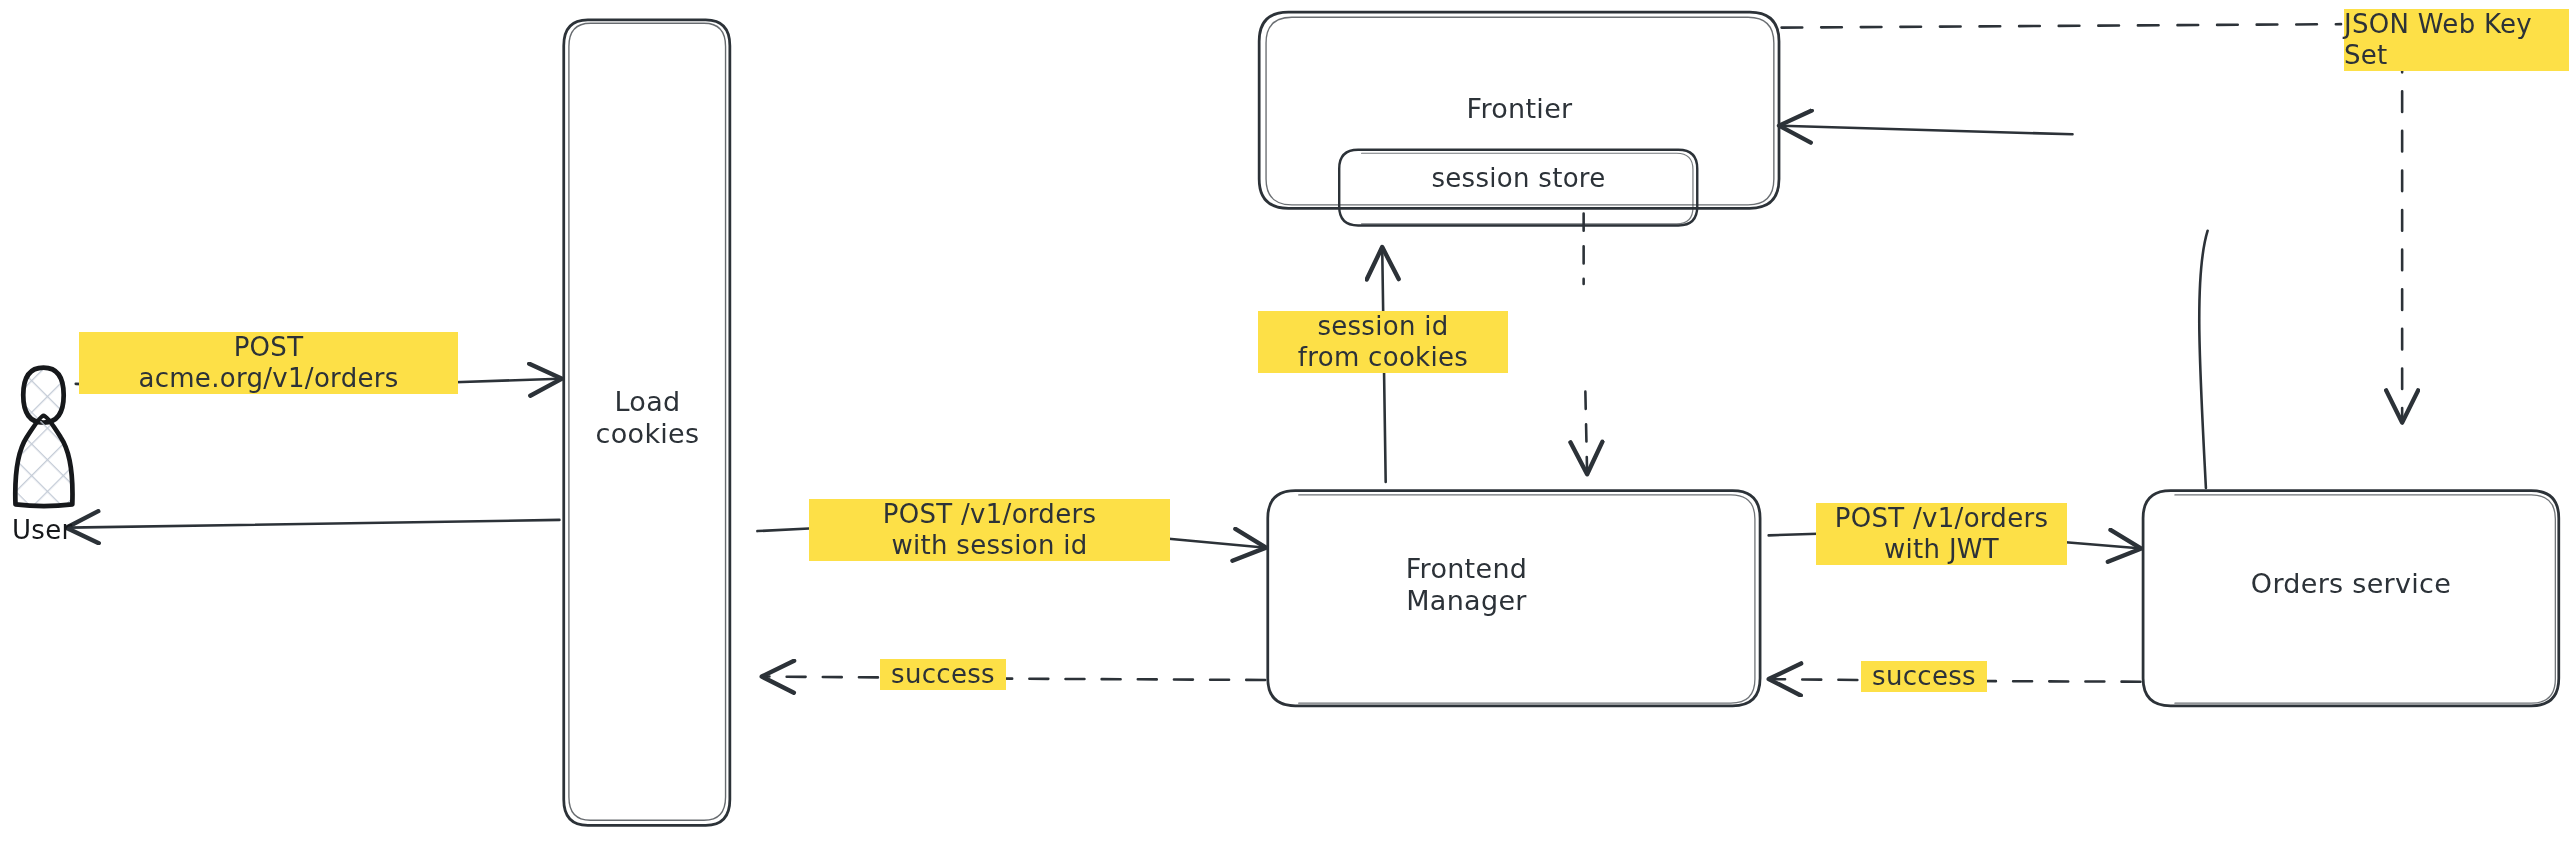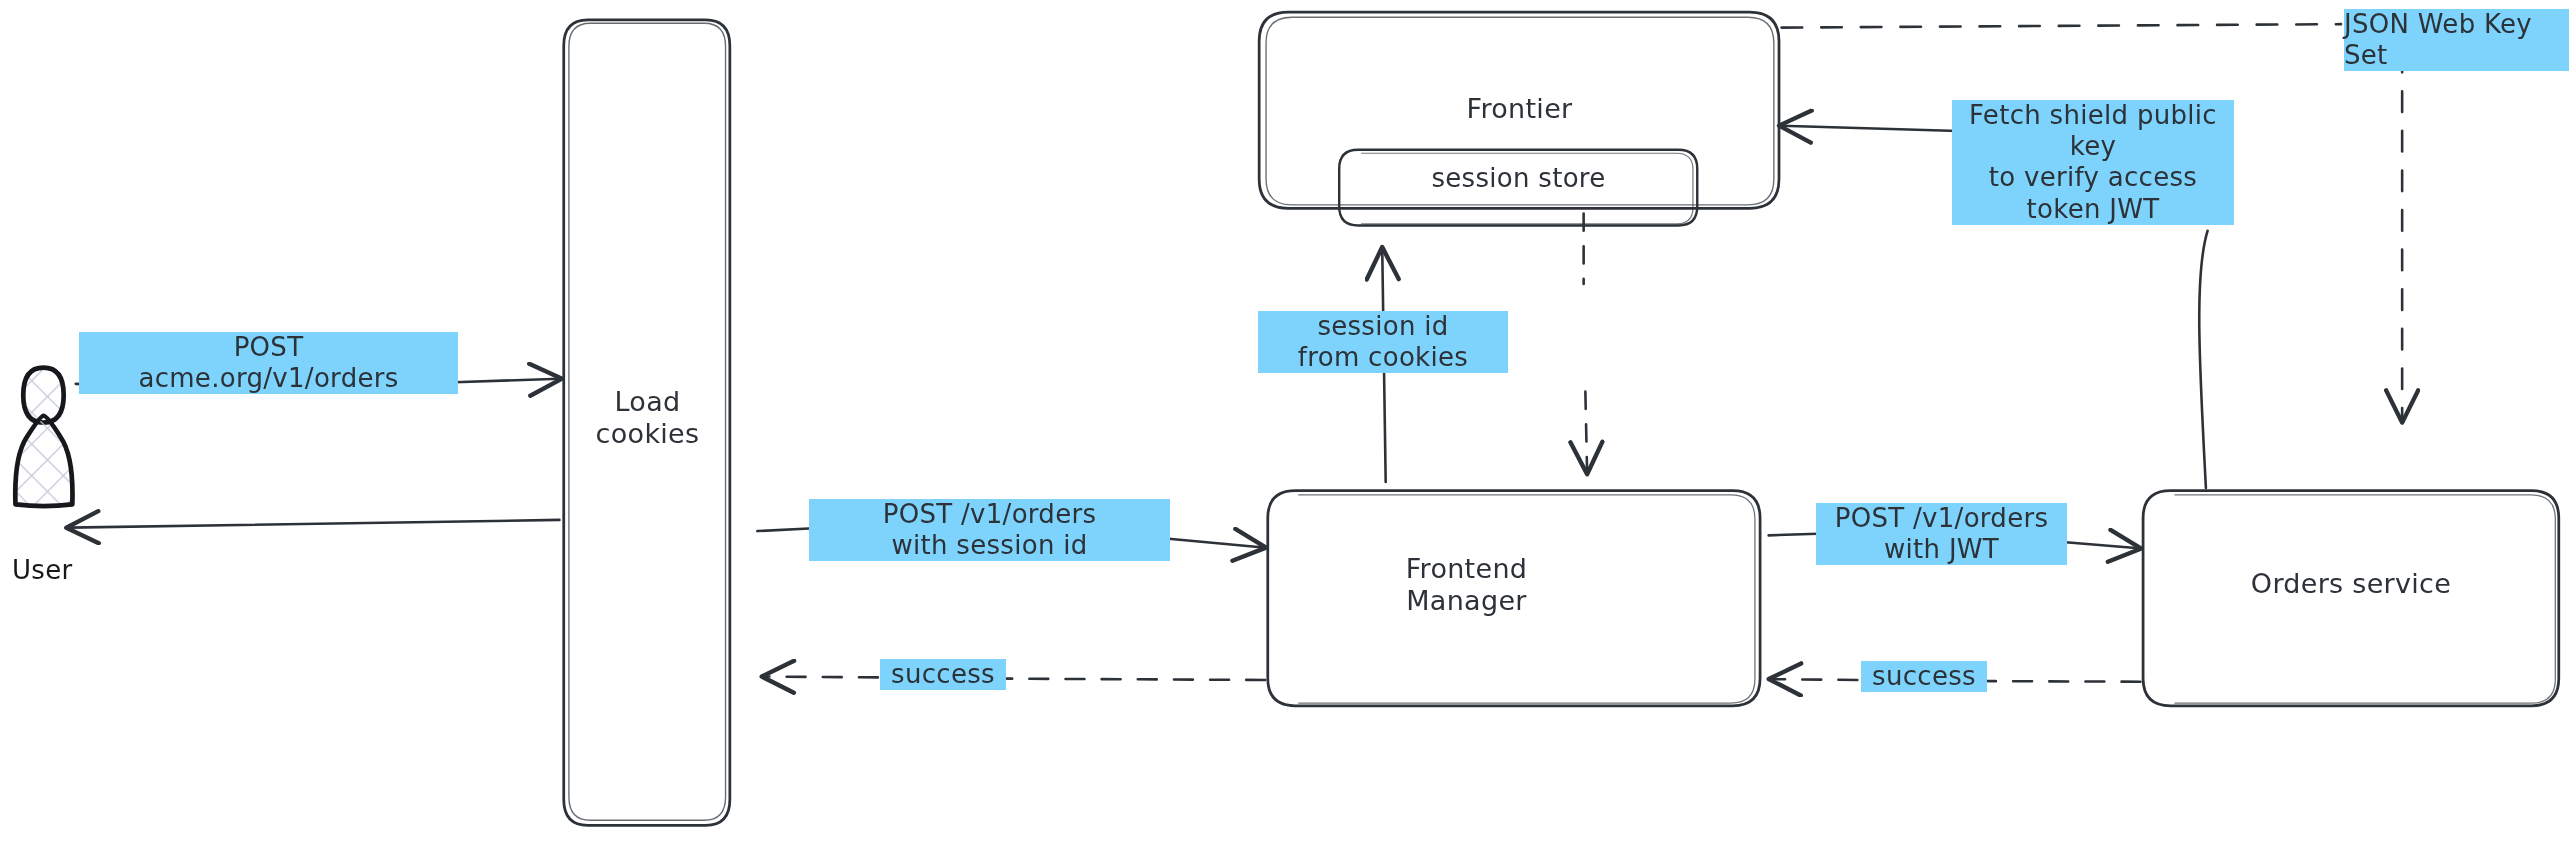--- a/index.html
+++ b/index.html
@@ -39,31 +39,30 @@
   }
   .edge-label {
     position: absolute;
     text-align: center;
     color: #2c3238;
     font-family: "DejaVu Sans", sans-serif;
     font-size: 26px;
     line-height: 1.2;
     letter-spacing: 0.3px;
     white-space: pre-line;
-    background: #7dd3fc;
+    background: #fde047;
     pointer-events: none;
   }
   .actor-label {
     position: absolute;
     color: #16181b;
     font-family: "DejaVu Sans", sans-serif;
     font-size: 26px;
     letter-spacing: 0.3px;
     pointer-events: none;
-    margin-top: 40px;
   }
   .hit {
     position: absolute;
     background: transparent;
   }
 </style>
 </head>
 <body>
 
 <div id="canvas">
@@ -190,23 +189,20 @@
 
   <div class="edge-label" style="left:1258px; top:311px; width:250px;">session id
 from cookies</div>
 
 
   <div class="edge-label" style="left:1816px; top:503px; width:251px;">POST /v1/orders
 with JWT</div>
 
   <div class="edge-label" style="left:1861px; top:661px; width:126px;">success</div>
 
-  <div class="edge-label" style="left:1952px; top:100px; width:282px;">Fetch shield public key
-to verify access
-token JWT</div>
 
   <div class="edge-label" style="left:2344px; top:8.6px; width:225px; text-align:left;">JSON Web Key Set</div>
 
   <div class="hit" style="left:17px; top:361px; width:62px; height:151px;"></div>
   <div class="hit" style="left:564px; top:20px; width:168px; height:806px;"></div>
   <div class="hit" style="left:1259px; top:12px; width:520px; height:196px;"></div>
   <div class="hit" style="left:1339px; top:150px; width:358px; height:76px;"></div>
   <div class="hit" style="left:1268px; top:491px; width:492px; height:215px;"></div>
   <div class="hit" style="left:2143px; top:491px; width:416px; height:215px;"></div>
 

